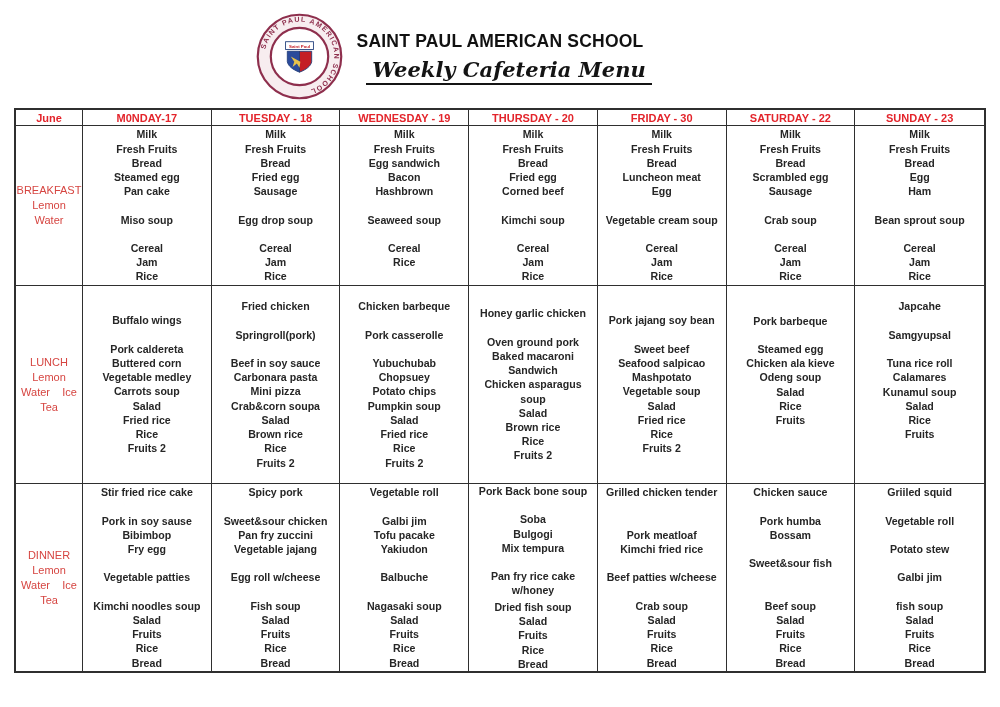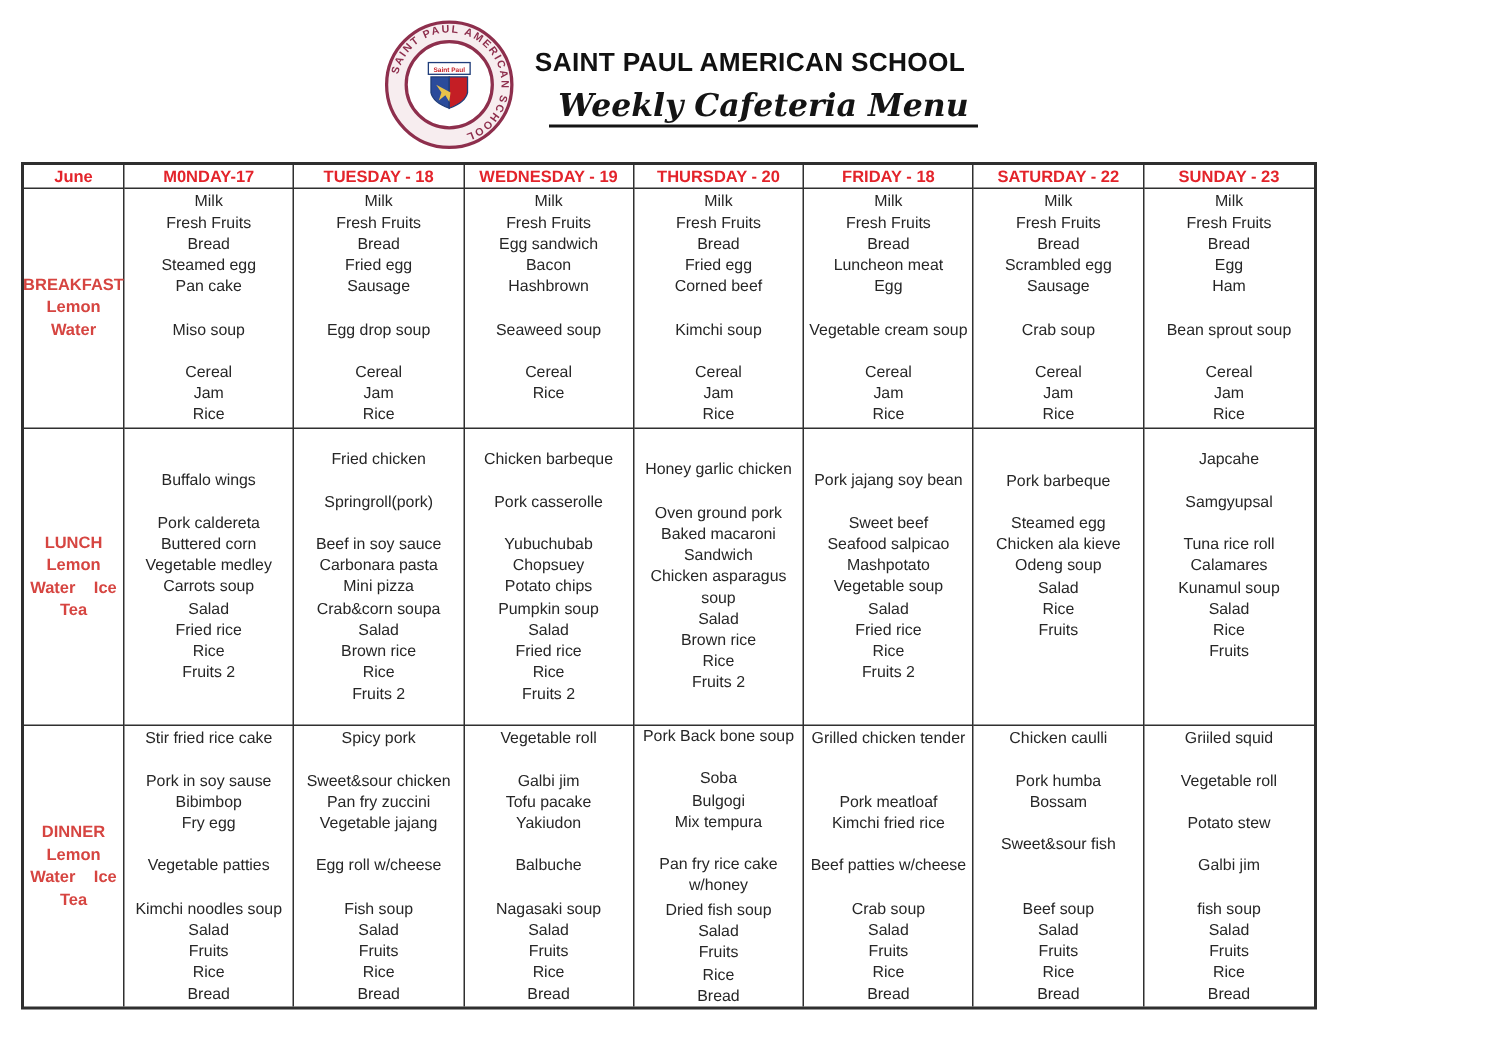--- a/index.html
+++ b/index.html
@@ -16,38 +16,38 @@
     margin:0; font-size:17.5px; letter-spacing:0.2px;
     font-weight:bold; color:#111;
   }
   .script { font-family:"DejaVu Serif", serif; font-style:italic; font-weight:bold; color:#141414;margin-left:18px; }
   .sub { margin-top:5px; font-size:21px; }
   .sub .u { border-bottom:2px solid #141414; padding:0 6px 1px; display:inline-block; }
   .date { margin-top:3px; font-size:15px; letter-spacing:1px; }
 
   
   .menu-table {
-    position:absolute; left:14px; top:108px; width:864px;
+    position:absolute; left:14px; top:108px; width:972px;
     display:grid;
     grid-template-columns:67px repeat(7, 1fr);
     grid-template-rows:16px 160px 198px 187px;
     border:2px solid var(--border-c); box-sizing:border-box;
     background:#fff;
   }
-  .cell { border-right:1px solid var(--border-c); border-bottom:1px solid var(--border-c); box-sizing:border-box; }
+  .cell { border-right:1px solid var(--border-c); border-bottom:1px solid var(--border-c); box-sizing:border-box;font-weight:bold; }
   .cell.last-col { border-right:none; }
   .cell.last-row { border-bottom:none; }
 
   .hcell {
     display:flex; align-items:center; justify-content:center;
     font-size:11px; font-weight:bold; color:var(--header-red);
   }
   .label-cell {
     display:flex; flex-direction:column; align-items:center; justify-content:center;
-    font-size:11px; font-weight:bold; color:var(--label-red);
+    font-size:11px; font-weight:normal; color:var(--label-red);
     line-height:15px; white-space:pre; text-align:center;
   }
   .day-cell {
     display:flex; flex-direction:column; justify-content:center;
     text-align:center; font-size:10.6px; line-height:14.2px; color:#262626;
     padding:0 2px; overflow:hidden;
   }
   .line { min-height:14.2px; }
 </style>
 </head>
@@ -77,21 +77,21 @@
       <div class="script sub"><span class="u">Weekly Cafeteria Menu</span></div>
     </div>
   </header>
 
   <div class="menu-table" id="menu-grid">
       <div class="cell hcell">June</div>
       <div class="cell hcell">M0NDAY-17</div>
       <div class="cell hcell">TUESDAY - 18</div>
       <div class="cell hcell">WEDNESDAY - 19</div>
       <div class="cell hcell">THURSDAY - 20</div>
-      <div class="cell hcell">FRIDAY - 18</div>
+      <div class="cell hcell">FRIDAY - 30</div>
       <div class="cell hcell">SATURDAY - 22</div>
       <div class="cell hcell last-col">SUNDAY - 23</div>
       <div class="cell label-cell"><div>BREAKFAST</div><div>Lemon</div><div>Water</div></div>
       <div class="cell day-cell">
         <div class="line">Milk</div>
         <div class="line">Fresh Fruits</div>
         <div class="line">Bread</div>
         <div class="line">Steamed egg</div>
         <div class="line">Pan cake</div>
         <div class="line"></div>
@@ -340,21 +340,21 @@
         <div class="line"></div>
         <div class="line">Beef patties w/cheese</div>
         <div class="line"></div>
         <div class="line">Crab soup</div>
         <div class="line">Salad</div>
         <div class="line">Fruits</div>
         <div class="line">Rice</div>
         <div class="line">Bread</div>
       </div>
       <div class="cell day-cell last-row">
-        <div class="line">Chicken caulli</div>
+        <div class="line">Chicken sauce</div>
         <div class="line"></div>
         <div class="line">Pork humba</div>
         <div class="line">Bossam</div>
         <div class="line"></div>
         <div class="line">Sweet&amp;sour fish</div>
         <div class="line"></div>
         <div class="line"></div>
         <div class="line">Beef soup</div>
         <div class="line">Salad</div>
         <div class="line">Fruits</div>

